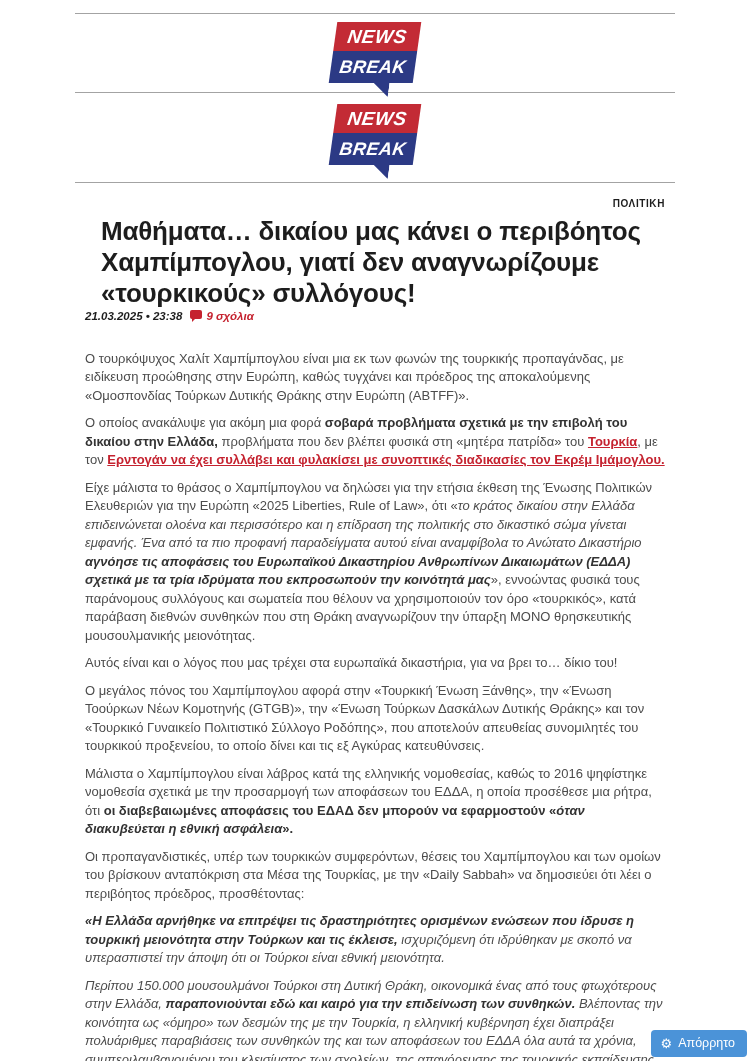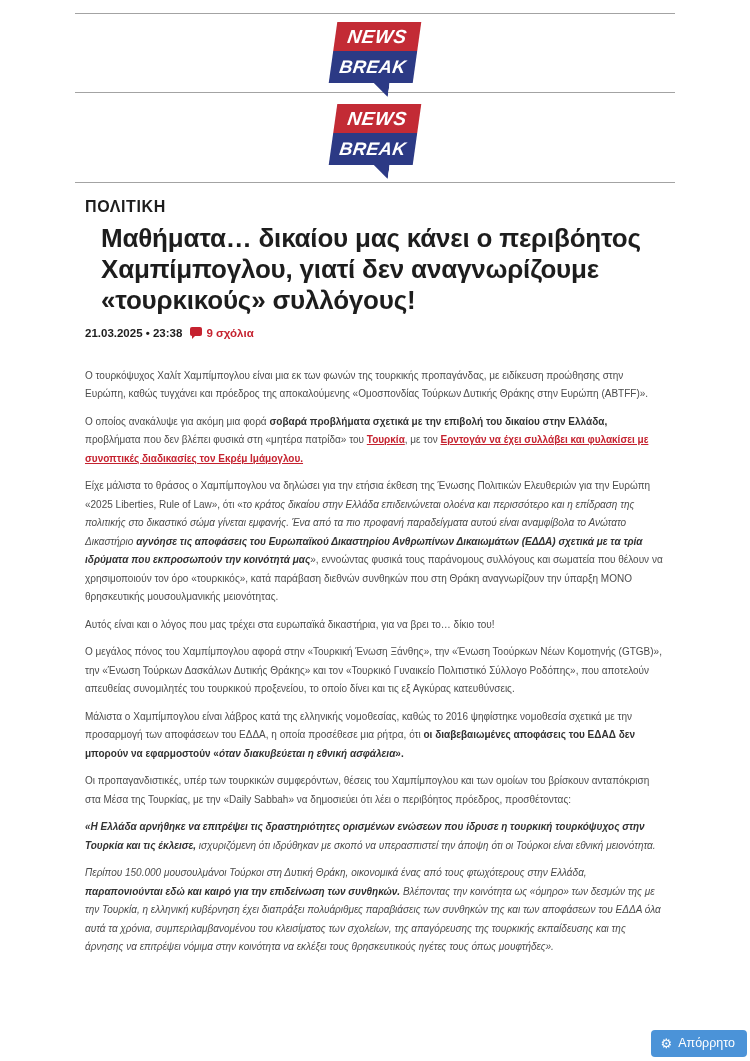--- a/index.html
+++ b/index.html
@@ -36,51 +36,52 @@
   .logo-tail {
     position: absolute; left: 44px; top: 60px;
     width: 17px; height: 15px;
     background: var(--logo_navy, #2c3a85);
     clip-path: polygon(0 0, 100% 0, 100% 100%);
   }
 
   .article { width: 580px; margin: 0 auto; }
   .category {
     margin-top: 15px;
-    font-size: 16px; font-weight: bold; letter-spacing: .6px;
+    font-size: 10px; font-weight: bold; letter-spacing: .6px;
     color: var(--title_black, #1d1d1d);
+    text-align: right;
   }
   .title {
     margin: 7px 0 0 16px;
     font-size: 26px; line-height: 1.2; font-weight: bold;
     color: var(--title_black, #1d1d1d);
     letter-spacing: -0.2px;
   }
   .meta {
-    margin-top: 10px;
     display: flex; align-items: center;
     font-size: 11.5px; font-weight: bold;
     color: var(--title_black, #1d1d1d);
+    font-style: italic;
   }
   .comment-icon {
     display: inline-block; position: relative;
     width: 12px; height: 9px; margin: 0 4px 3px 8px;
     background: var(--link_red, #c5222f); border-radius: 2px;
   }
   .comment-icon::after {
     content:""; position:absolute; left:2px; bottom:-3px;
     border-left: 4px solid var(--link_red, #c5222f);
     border-bottom: 4px solid transparent;
   }
   .comments-link { color: var(--link_red, #c5222f); text-decoration: none; font-weight: bold; }
 
   .body { margin-top: 28px; }
   p.para {
     margin: 0 0 9px 0;
-    font-size: 10px; line-height: 18.5px;
+    font-size: 13px; line-height: 18.5px;
     color: var(--text_gray, #4c4c4c);
   }
   p.para.italic { font-style: italic; }
   .b { font-weight: bold; color: #333333; }
   .i { font-style: italic; }
   a.link {
     color: var(--link_red, #c5222f); font-weight: bold;
     text-decoration: underline; cursor: pointer;
   }
 
@@ -131,21 +132,21 @@
       <a class="comments-link" href="#">9 σχόλια</a>
     </div>
     <div class="body">
         <p class="para"><span>Ο τουρκόψυχος Χαλίτ Χαμπίμπογλου είναι μια εκ των φωνών της τουρκικής προπαγάνδας, με ειδίκευση προώθησης στην Ευρώπη, καθώς τυγχάνει και πρόεδρος της αποκαλούμενης «Ομοσπονδίας Τούρκων Δυτικής Θράκης στην Ευρώπη (ABTFF)».</span></p>
         <p class="para"><span>Ο οποίος ανακάλυψε για ακόμη μια φορά </span><span class="b">σοβαρά προβλήματα σχετικά με την επιβολή του δικαίου στην Ελλάδα,</span><span> προβλήματα που δεν βλέπει φυσικά στη «μητέρα πατρίδα» του </span><a class="b link" href="#">Τουρκία</a><span>, με τον </span><a class="b link" href="#">Ερντογάν να έχει συλλάβει και φυλακίσει με συνοπτικές διαδικασίες τον Εκρέμ Ιμάμογλου.</a></p>
         <p class="para"><span>Είχε μάλιστα το θράσος ο Χαμπίμπογλου να δηλώσει για την ετήσια έκθεση της Ένωσης Πολιτικών Ελευθεριών για την Ευρώπη «2025 Liberties, Rule of Law», ότι «</span><span class="i">το κράτος δικαίου στην Ελλάδα επιδεινώνεται ολοένα και περισσότερο και η επίδραση της πολιτικής στο δικαστικό σώμα γίνεται εμφανής. Ένα από τα πιο προφανή παραδείγματα αυτού είναι αναμφίβολα το Ανώτατο Δικαστήριο </span><span class="b i">αγνόησε τις αποφάσεις του Ευρωπαϊκού Δικαστηρίου Ανθρωπίνων Δικαιωμάτων (ΕΔΔΑ) σχετικά με τα τρία ιδρύματα που εκπροσωπούν την κοινότητά μας</span><span>», εννοώντας φυσικά τους παράνομους συλλόγους και σωματεία που θέλουν να χρησιμοποιούν τον όρο «τουρκικός», κατά παράβαση διεθνών συνθηκών που στη Θράκη αναγνωρίζουν την ύπαρξη ΜΟΝΟ θρησκευτικής μουσουλμανικής μειονότητας.</span></p>
         <p class="para"><span>Αυτός είναι και ο λόγος που μας τρέχει στα ευρωπαϊκά δικαστήρια, για να βρει το… δίκιο του!</span></p>
         <p class="para"><span>Ο μεγάλος πόνος του Χαμπίμπογλου αφορά στην «Τουρκική Ένωση Ξάνθης», την «Ένωση Τοούρκων Νέων Κομοτηνής (GTGB)», την «Ένωση Τούρκων Δασκάλων Δυτικής Θράκης» και τον «Τουρκικό Γυναικείο Πολιτιστικό Σύλλογο Ροδόπης», που αποτελούν απευθείας συνομιλητές του τουρκικού προξενείου, το οποίο δίνει και τις εξ Αγκύρας κατευθύνσεις.</span></p>
         <p class="para"><span>Μάλιστα ο Χαμπίμπογλου είναι λάβρος κατά της ελληνικής νομοθεσίας, καθώς το 2016 ψηφίστηκε νομοθεσία σχετικά με την προσαρμογή των αποφάσεων του ΕΔΔΑ, η οποία προσέθεσε μια ρήτρα, ότι </span><span class="b">οι διαβεβαιωμένες αποφάσεις του ΕΔΑΔ δεν μπορούν να εφαρμοστούν «</span><span class="b i">όταν διακυβεύεται η εθνική ασφάλεια</span><span class="b">».</span></p>
         <p class="para"><span>Οι προπαγανδιστικές, υπέρ των τουρκικών συμφερόντων, θέσεις του Χαμπίμπογλου και των ομοίων του βρίσκουν ανταπόκριση στα Μέσα της Τουρκίας, με την «Daily Sabbah» να δημοσιεύει ότι λέει ο περιβόητος πρόεδρος, προσθέτοντας:</span></p>
-        <p class="para italic"><span class="b">«Η Ελλάδα αρνήθηκε να επιτρέψει τις δραστηριότητες ορισμένων ενώσεων που ίδρυσε η τουρκική τουρκόψυχος στην Τουρκία και τις έκλεισε,</span><span> ισχυριζόμενη ότι ιδρύθηκαν με σκοπό να υπερασπιστεί την άποψη ότι οι Τούρκοι είναι εθνική μειονότητα.</span></p>
+        <p class="para italic"><span class="b">«Η Ελλάδα αρνήθηκε να επιτρέψει τις δραστηριότητες ορισμένων ενώσεων που ίδρυσε η τουρκική μειονότητα στην Τούρκων και τις έκλεισε,</span><span> ισχυριζόμενη ότι ιδρύθηκαν με σκοπό να υπερασπιστεί την άποψη ότι οι Τούρκοι είναι εθνική μειονότητα.</span></p>
         <p class="para italic"><span>Περίπου 150.000 μουσουλμάνοι Τούρκοι στη Δυτική Θράκη, οικονομικά ένας από τους φτωχότερους στην Ελλάδα, </span><span class="b">παραπονιούνται εδώ και καιρό για την επιδείνωση των συνθηκών.</span><span> Βλέποντας την κοινότητα ως «όμηρο» των δεσμών της με την Τουρκία, η ελληνική κυβέρνηση έχει διαπράξει πολυάριθμες παραβιάσεις των συνθηκών της και των αποφάσεων του ΕΔΔΑ όλα αυτά τα χρόνια, συμπεριλαμβανομένου του κλεισίματος των σχολείων, της απαγόρευσης της τουρκικής εκπαίδευσης και της άρνησης να επιτρέψει νόμιμα στην κοινότητα να εκλέξει τους θρησκευτικούς ηγέτες τους όπως μουφτήδες».</span></p>
       </div>
   </main>
 
   <button class="privacy-btn">
     <span class="gear">⚙</span>
     <span>Απόρρητο</span>
   </button>
 
 </div>

